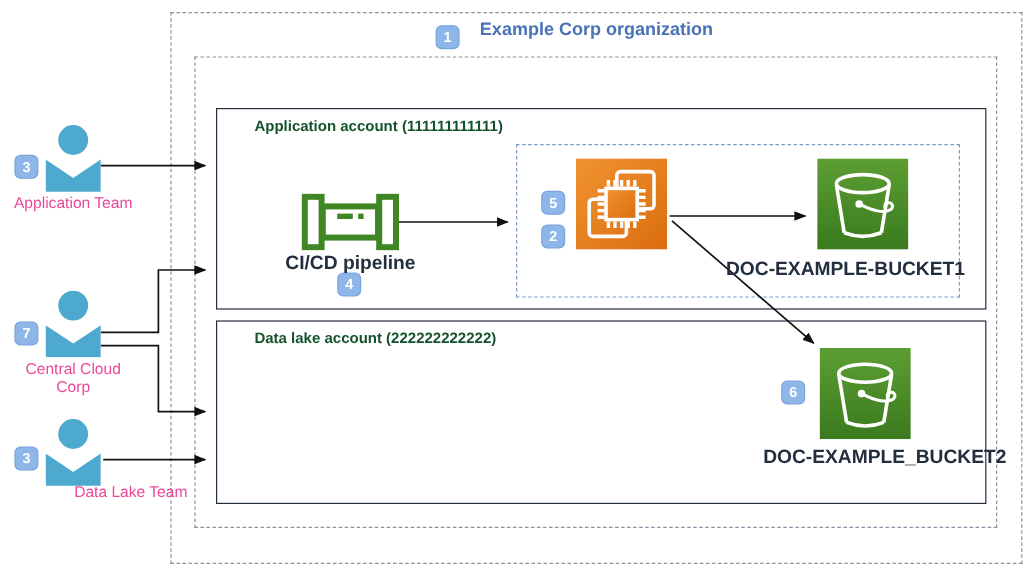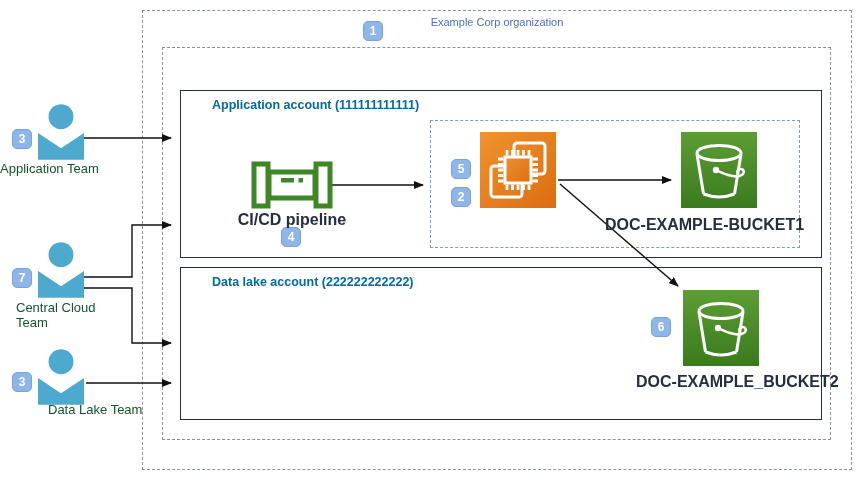--- a/index.html
+++ b/index.html
@@ -5,33 +5,33 @@
   html,body{margin:0;padding:0;background:#fff;}
   .canvas{
     position:relative;width:862px;height:481px;background:#fff;
     font-family:"Liberation Sans",sans-serif;overflow:hidden;
   }
   .box{position:absolute;box-sizing:border-box;background:transparent;}
   .dashed-gray{border:1px dashed #8793A3;}
   .dashed-blue{border:1px dashed #7E9CC9;}
   .solid-navy{border:1.5px solid #232F3E;}
   .title-blue{
-    position:absolute;color:#4A72B6;font-weight:normal;font-size:11px;
+    position:absolute;color:#4A72B6;font-weight:bold;font-size:15px;
     text-align:center;white-space:nowrap;
   }
   .title-navy{
-    position:absolute;color:#0369a1;font-weight:bold;font-size:12.5px;
+    position:absolute;color:#14532d;font-weight:bold;font-size:12.5px;
     white-space:nowrap;
   }
   .node-label{
     position:absolute;color:#232F3E;font-weight:bold;font-size:16px;
     text-align:center;white-space:nowrap;
   }
   .team-label{
-    position:absolute;color:#14532d;font-size:13px;line-height:1.15;
+    position:absolute;color:#ec4899;font-size:13px;text-align:center;line-height:1.15;
   }
   .badge{
     position:absolute;width:20px;height:20px;border-radius:5px;
     background:#8EB6E9;border:1px solid #79A3DC;box-sizing:border-box;
     color:#fff;font-weight:bold;font-size:12px;line-height:18px;text-align:center;
   }
   .icon{position:absolute;}
   svg{display:block;}
   .overlay{position:absolute;left:0;top:0;pointer-events:none;}
 </style>
@@ -89,21 +89,21 @@
     </svg>
   </div>
   <div class="icon" style="left:38px;top:349px;">
     <svg width="46" height="56" viewBox="0 0 48 58">
       <circle cx="24" cy="13" r="13" fill="#4DA9CE"></circle>
       <polygon points="0,30 24,46 48,30 48,58 0,58" fill="#4DA9CE"></polygon>
     </svg>
   </div>
 
   <div class="team-label" style="left:0px;top:162px;width:122px;">Application Team</div>
-  <div class="team-label" style="left:16px;top:301px;width:90px;">Central Cloud Team</div>
+  <div class="team-label" style="left:16px;top:301px;width:90px;">Central Cloud Corp</div>
   <div class="team-label" style="left:0px;top:403px;width:122px;padding-left:48px;">Data Lake Team</div>
 
   <div class="icon" style="left:251px;top:161px;">
     <svg width="82" height="48" viewBox="0 0 82 48">
       <rect x="18" y="11" width="46" height="26" fill="none" stroke="#3F8624" stroke-width="5"></rect>
       <rect x="3" y="3" width="14" height="42" fill="#fff" stroke="#3F8624" stroke-width="5"></rect>
       <rect x="65" y="3" width="14" height="42" fill="#fff" stroke="#3F8624" stroke-width="5"></rect>
       <rect x="30" y="17" width="13" height="4.5" fill="#3F8624"></rect>
       <rect x="47.5" y="17" width="4.5" height="4.5" fill="#3F8624"></rect>
     </svg>

